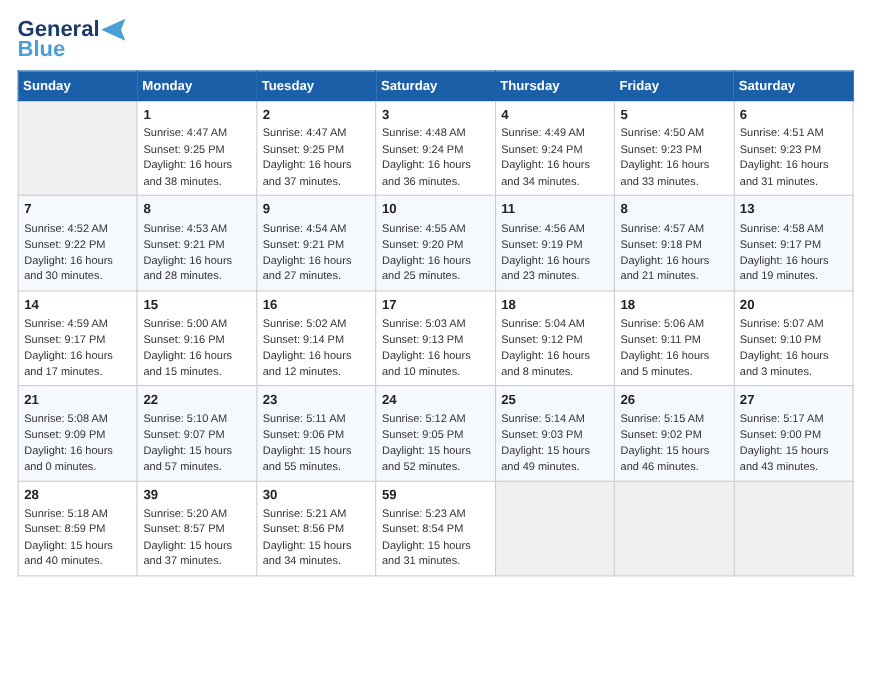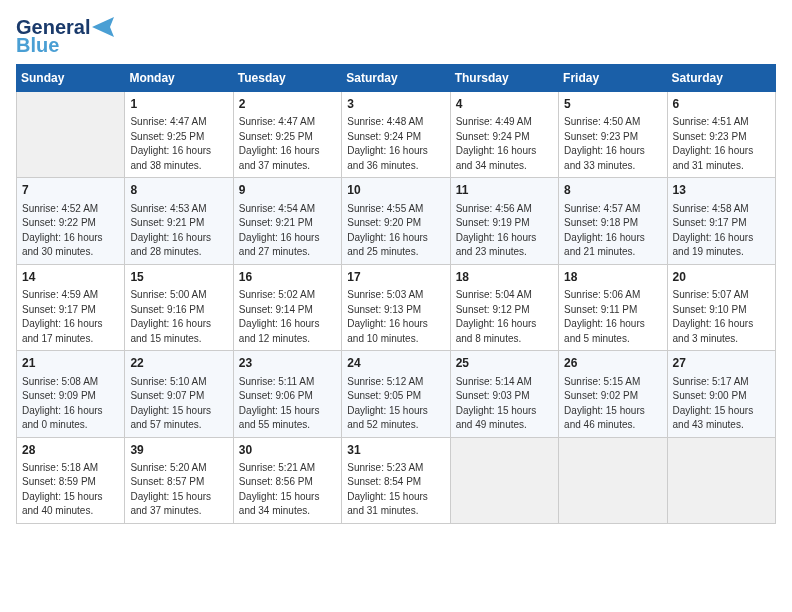--- a/index.html
+++ b/index.html
@@ -237,21 +237,21 @@
         </td>
         <td>
           <span class="day-num">39</span>
           <div class="cell-content">Sunrise: 5:20 AM<br>Sunset: 8:57 PM<br>Daylight: 15 hours and 37 minutes.</div>
         </td>
         <td>
           <span class="day-num">30</span>
           <div class="cell-content">Sunrise: 5:21 AM<br>Sunset: 8:56 PM<br>Daylight: 15 hours and 34 minutes.</div>
         </td>
         <td>
-          <span class="day-num">31</span>
+          <span class="day-num">59</span>
           <div class="cell-content">Sunrise: 5:23 AM<br>Sunset: 8:54 PM<br>Daylight: 15 hours and 31 minutes.</div>
         </td>
         <td class="empty"></td>
         <td class="empty"></td>
         <td class="empty"></td>
       </tr>
     </tbody>
 </table>
 
 </body></html>

